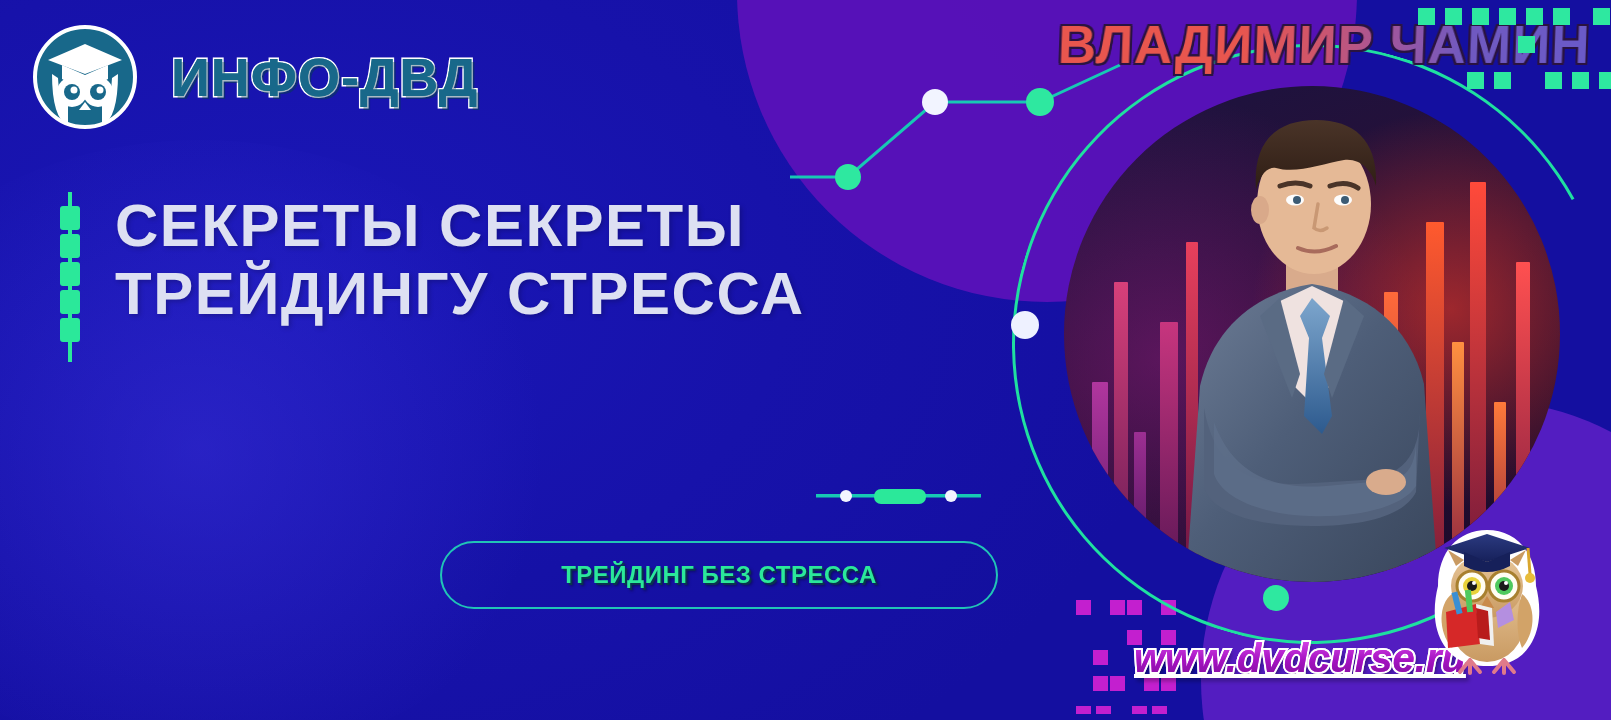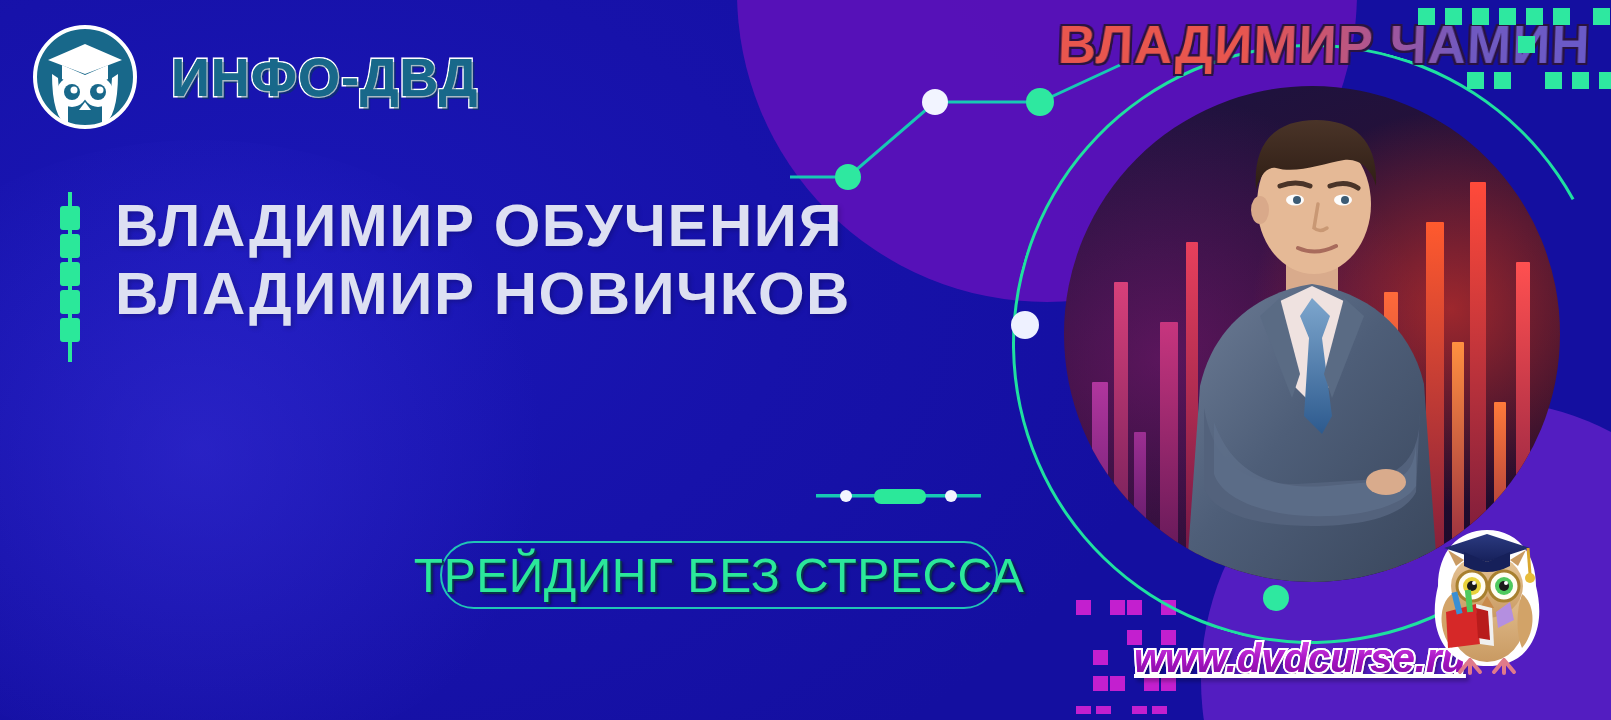--- a/index.html
+++ b/index.html
@@ -141,22 +141,22 @@
     position:absolute;
     left:440px; top:541px;
     width:558px; height:68px;
     border:2px solid #21c4b6;
     border-radius:40px;
     display:flex; align-items:center; justify-content:center;
     z-index:25;
     background:rgba(18,14,150,.18);
   }
   .pill-text {
-    font-size:48px;
-    font-weight:normal;
+    font-size:24px;
+    font-weight:bold;
     letter-spacing:.5px;
     color:#2be89a;
     white-space:nowrap;
     text-shadow:
       2px 2px 0 rgba(8,60,70,.85),
       3px 3px 3px rgba(0,0,0,.4);
   }
 
   
   .portrait-wrap {
@@ -322,22 +322,22 @@
       <rect x="13" y="0" width="4" height="170" fill="#2be89a"></rect>
       <rect x="5" y="14" width="20" height="24" rx="3" fill="#2be89a"></rect>
       <rect x="5" y="42" width="20" height="24" rx="3" fill="#2be89a"></rect>
       <rect x="5" y="70" width="20" height="24" rx="3" fill="#2be89a"></rect>
       <rect x="5" y="98" width="20" height="24" rx="3" fill="#2be89a"></rect>
       <rect x="5" y="126" width="20" height="24" rx="3" fill="#2be89a"></rect>
     </svg>
   </div>
 
   <div class="title-block">
-    <div class="title-line">ВЛАДИМИР ОБУЧЕНИЯ</div>
-    <div class="title-line">ВЛАДИМИР НОВИЧКОВ</div>
+    <div class="title-line">СЕКРЕТЫ СЕКРЕТЫ</div>
+    <div class="title-line">ТРЕЙДИНГУ СТРЕССА</div>
   </div>
 
   <div class="candle-horiz">
     <svg width="165" height="22" viewBox="0 0 165 22">
       <rect x="0" y="9" width="165" height="3.5" fill="#17c9b4"></rect>
       <circle cx="30" cy="11" r="6" fill="#f2f4ff"></circle>
       <circle cx="135" cy="11" r="6" fill="#f2f4ff"></circle>
       <rect x="58" y="4" width="52" height="15" rx="7" fill="#2be89a"></rect>
     </svg>
   </div>

